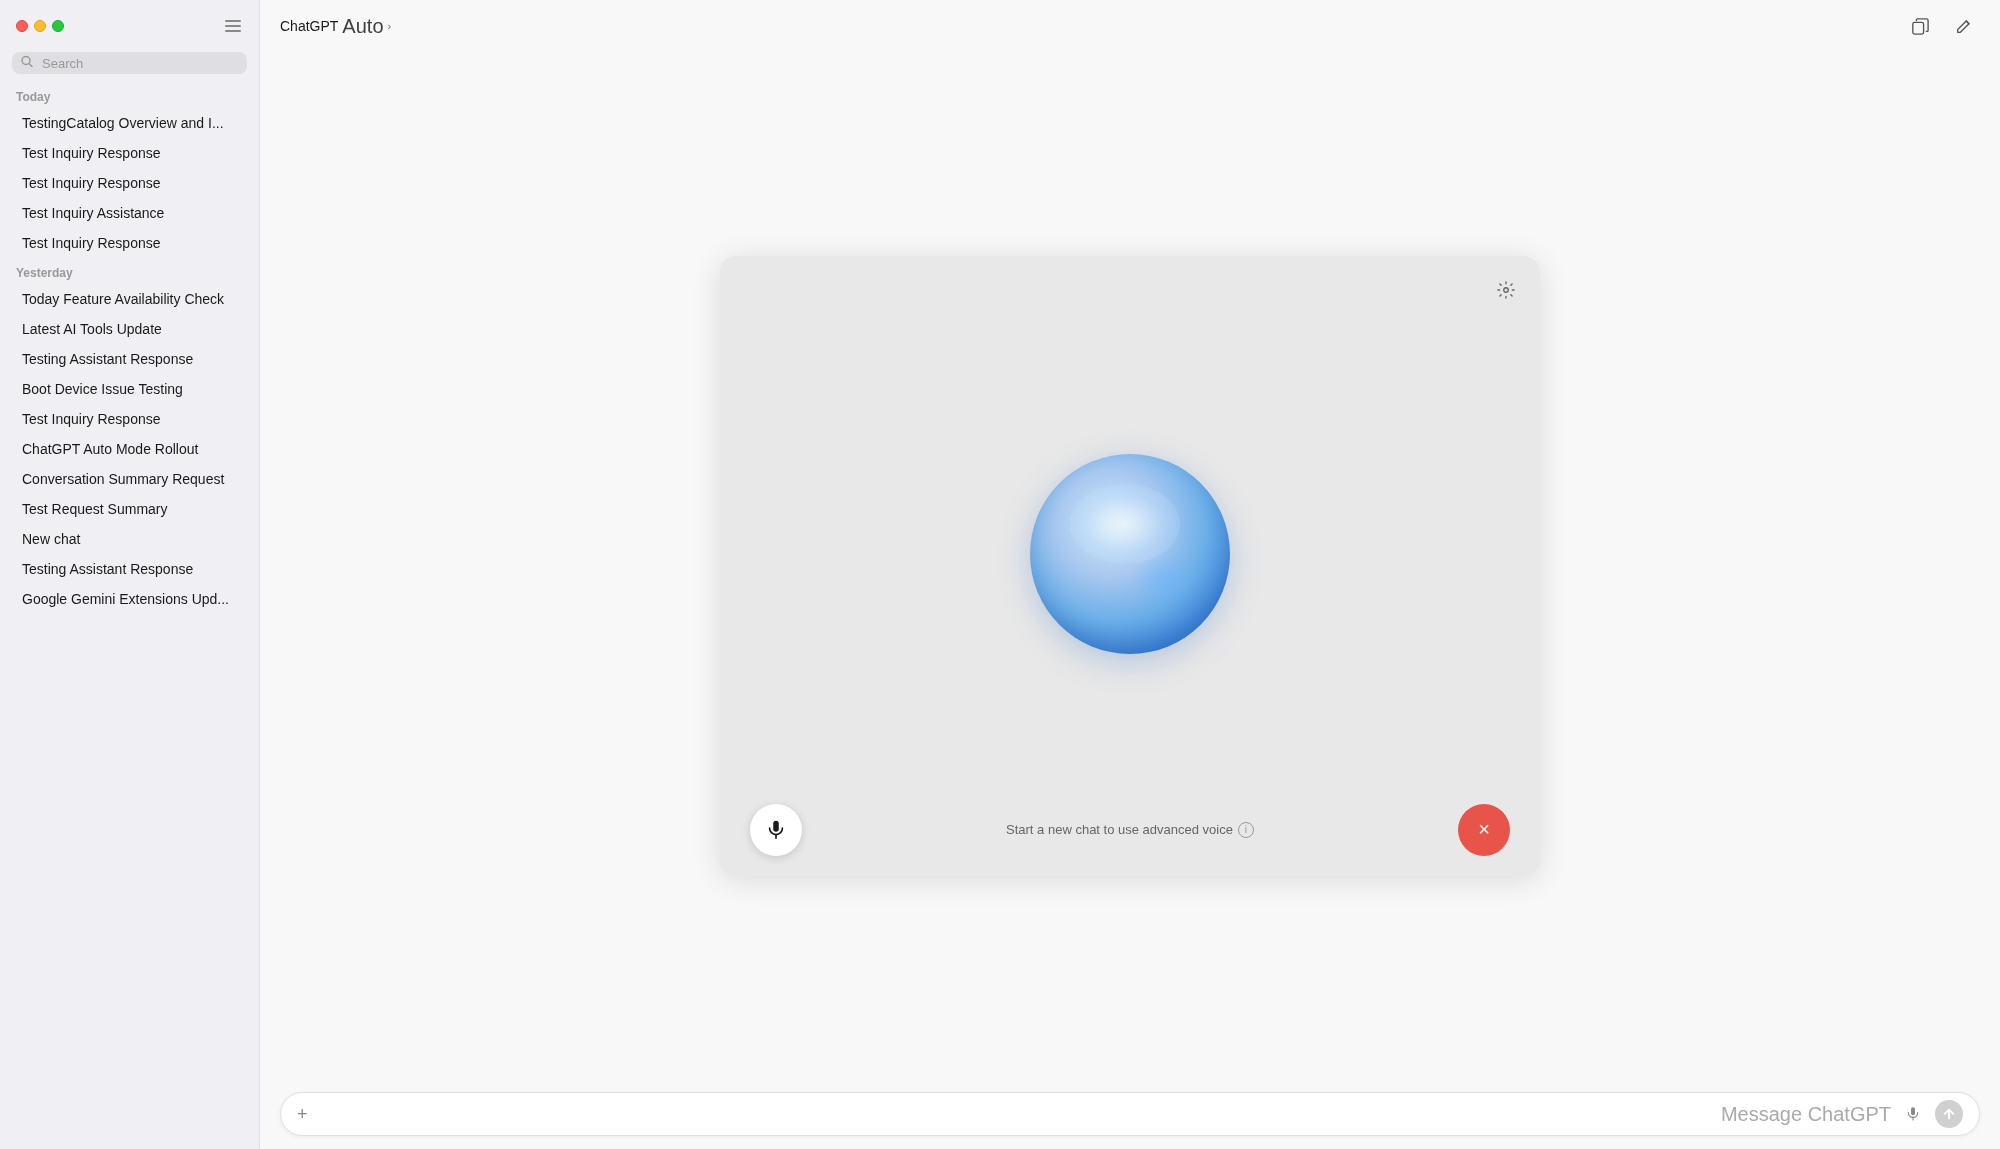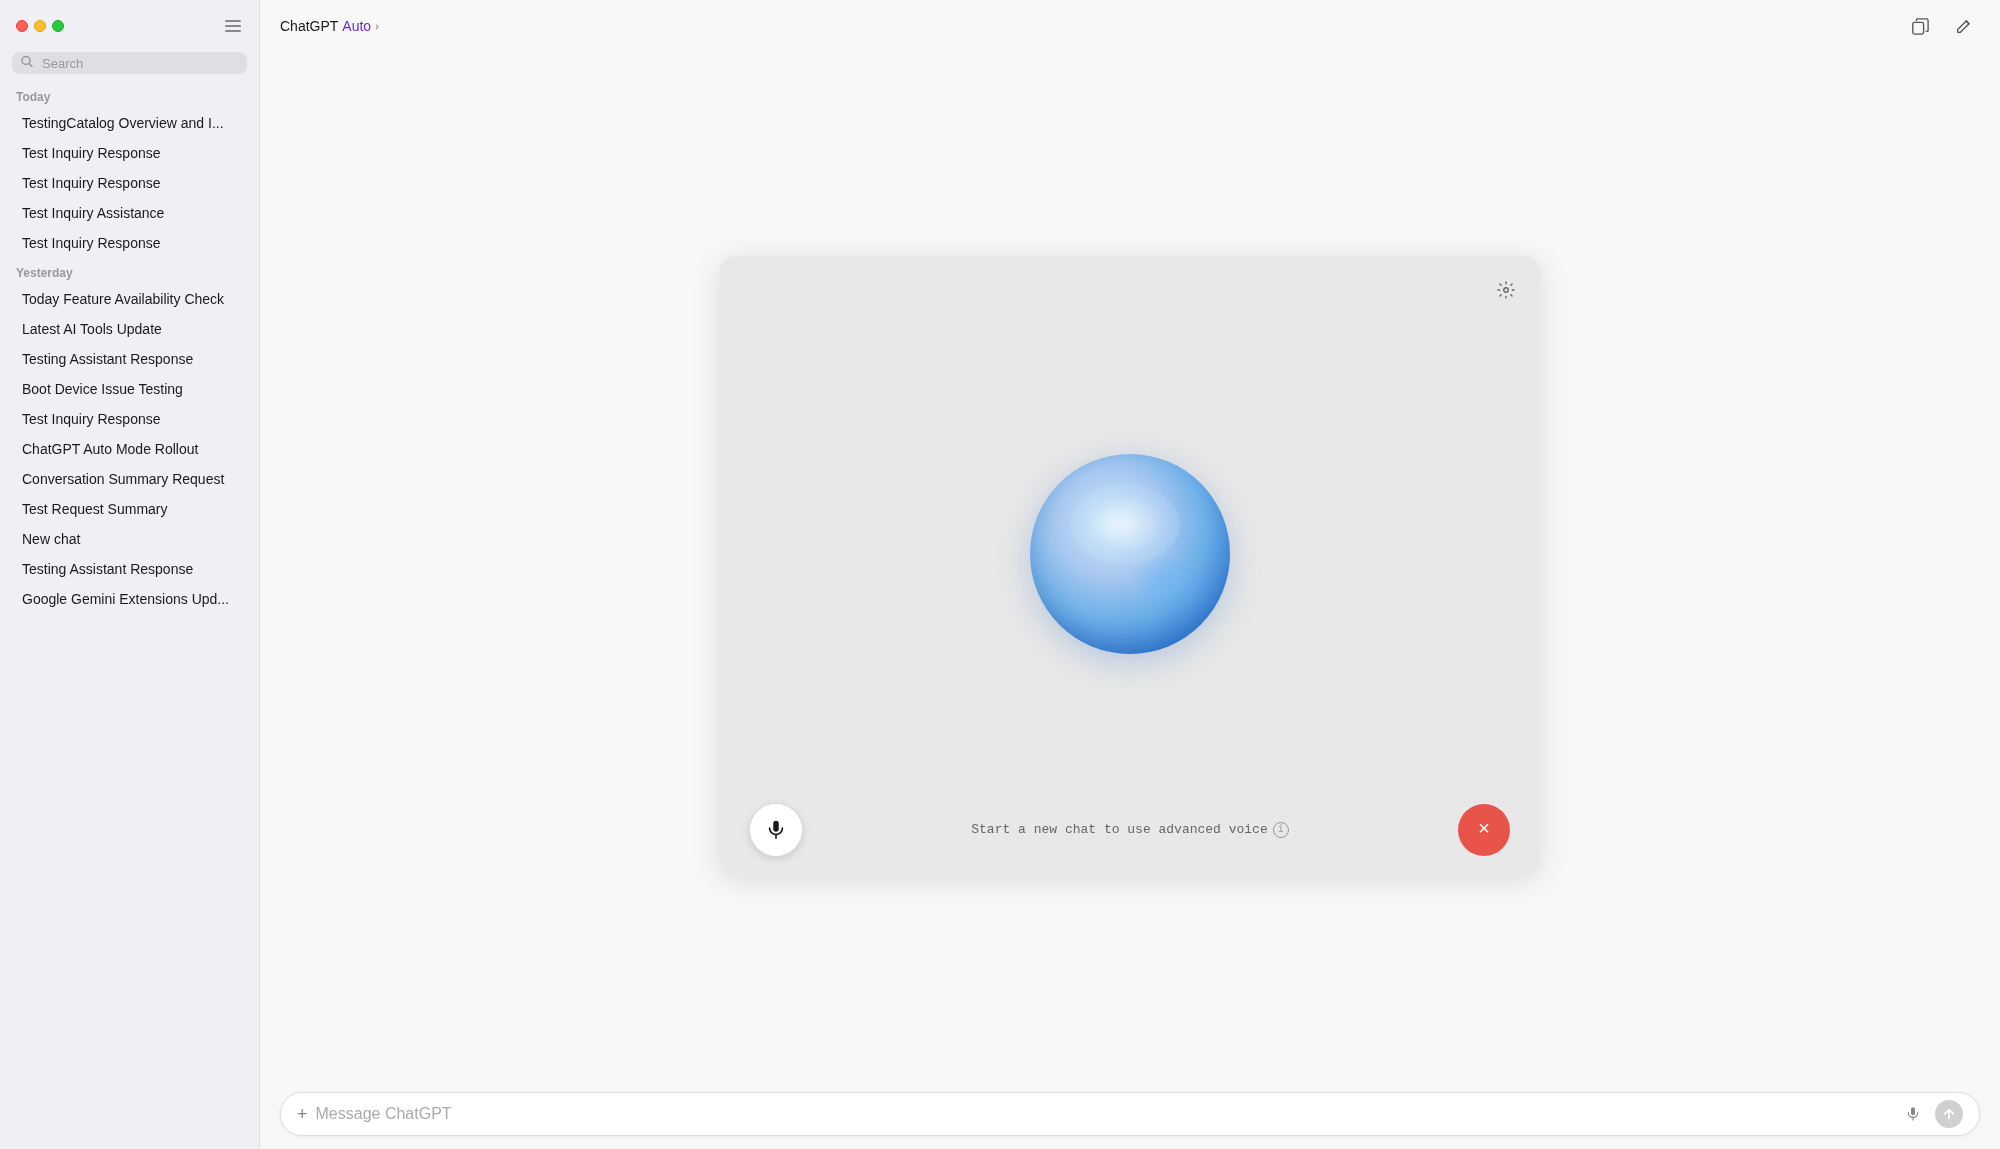--- a/index.html
+++ b/index.html
@@ -165,22 +165,22 @@
     .app-title {
       font-size: 14px;
       font-weight: 500;
       color: #1a1a1a;
       display: flex;
       align-items: center;
       gap: 4px;
     }
 
     .app-title .auto-badge {
-      font-size: 14px;
-      color: #6d28d9;
+      font-size: 20px;
+      color: #404040;
       text-align: right;
     }
 
     .app-title .chevron {
       font-size: 11px;
       color: #666;
     }
 
     .titlebar-actions {
       display: flex;
@@ -200,21 +200,20 @@
       font-size: 16px;
     }
 
     
     .voice-modal-wrap {
       flex: 1;
       display: flex;
       align-items: center;
       justify-content: center;
       padding: 20px;
-      font-family: Liberation Mono, monospace;
     }
 
     .voice-modal {
       width: 820px;
       height: 620px;
       background: #e8e8e8;
       border-radius: 16px;
       position: relative;
       display: flex;
       flex-direction: column;
@@ -362,23 +361,24 @@
     .message-plus-btn {
       color: #888;
       font-size: 18px;
       cursor: pointer;
     }
 
     .message-input {
       flex: 1;
       border: none;
       outline: none;
-      font-size: 16px;
+      font-size: 20px;
       color: #ef4444;
       background: transparent;
+      text-align: right;
     }
 
     .message-input::placeholder {
       color: #aaa;
     }
 
     .input-mic-btn {
       width: 28px;
       height: 28px;
       display: flex;

